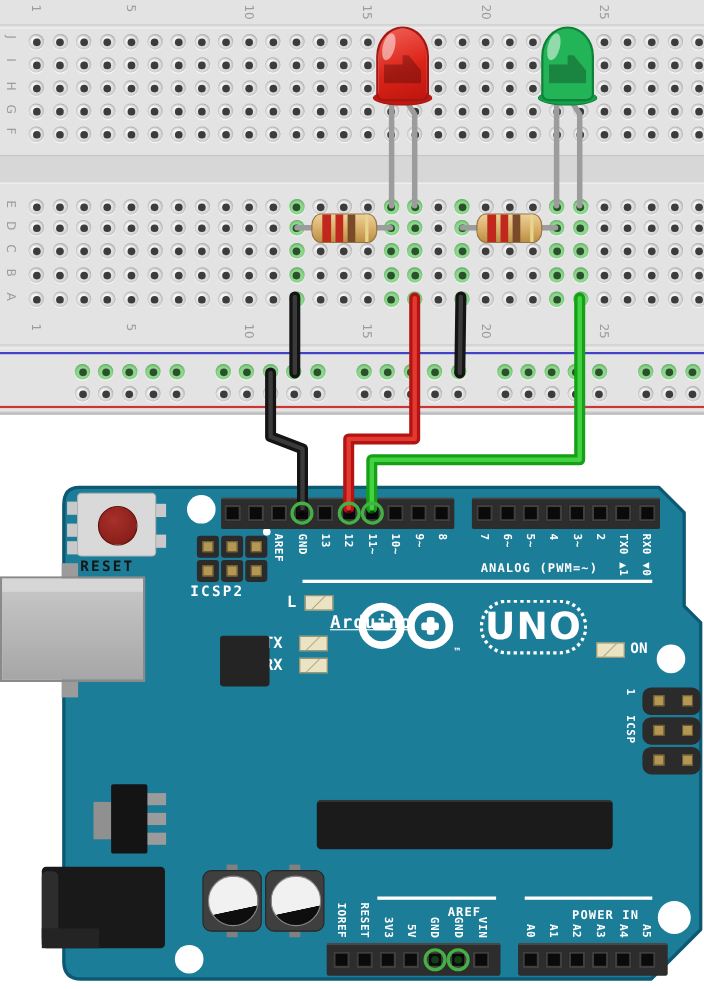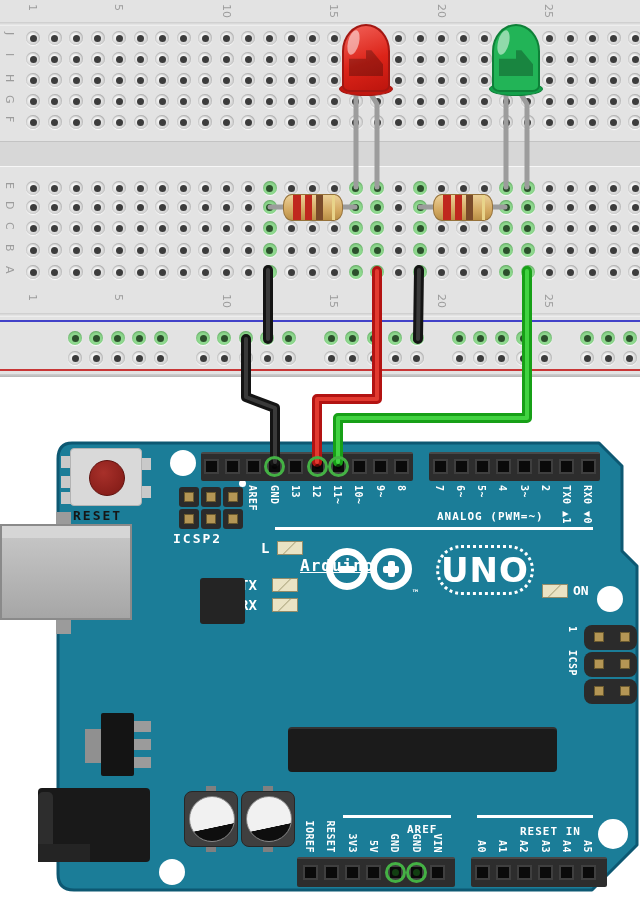--- a/index.html
+++ b/index.html
@@ -1289,21 +1289,21 @@
       <div class="pinlabel bottom" style="left: 400.2px; top: 781px;">GND</div>
       <div class="pinlabel bottom" style="left: 421.5px; top: 781px;">GND</div>
       <div class="pinlabel bottom" style="left: 442.8px; top: 781px;">VIN</div>
       <div class="pinlabel bottom" style="left: 487px; top: 781px;">A0</div>
       <div class="pinlabel bottom" style="left: 508.2px; top: 781px;">A1</div>
       <div class="pinlabel bottom" style="left: 529.4px; top: 781px;">A2</div>
       <div class="pinlabel bottom" style="left: 550.6px; top: 781px;">A3</div>
       <div class="pinlabel bottom" style="left: 571.8px; top: 781px;">A4</div>
       <div class="pinlabel bottom" style="left: 593px; top: 781px;">A5</div>
       <div class="wlabel mono" style="left: 407px; top: 823px; font-size: 11px; letter-spacing: 1px;">AREF</div>
-      <div class="wlabel mono" style="left: 520px; top: 825px; font-size: 11px; letter-spacing: 1px;">RESET IN</div>
+      <div class="wlabel mono" style="left: 520px; top: 825px; font-size: 11px; letter-spacing: 1px;">POWER IN</div>
       <div class="wline" style="left: 343px; top: 815px; width: 108px;"></div>
       <div class="wline" style="left: 477px; top: 815px; width: 116px;"></div>
     </div>
 
   <svg id="wires" width="640" height="899">
       <g>
         <polyline points="268,270 268,339" fill="none" stroke="#141414" stroke-width="10" stroke-linecap="round" stroke-linejoin="round"></polyline>
         <polyline points="268,270 268,339" fill="none" stroke="#3a3a3a" stroke-width="4" stroke-linecap="round" stroke-linejoin="round"></polyline>
       </g>
       <g>

